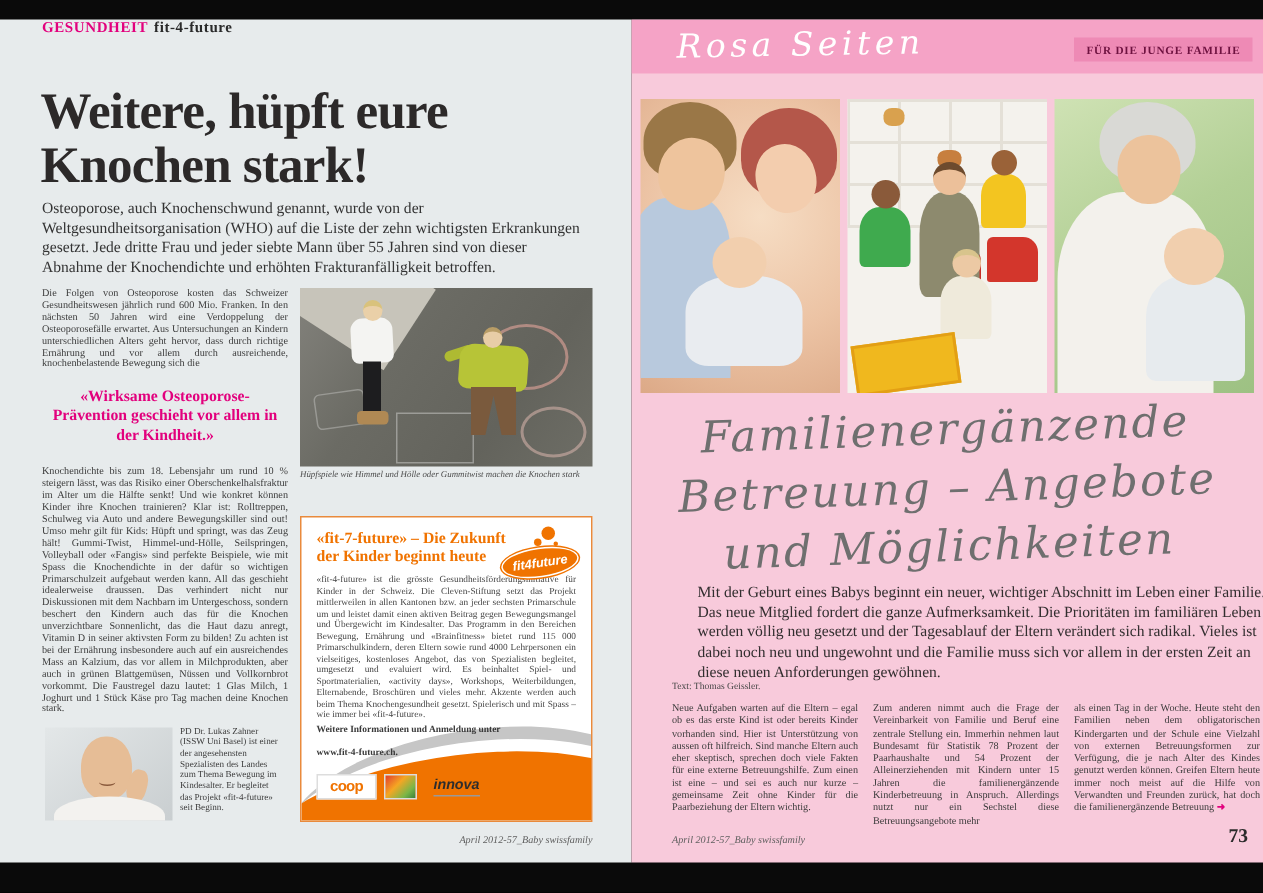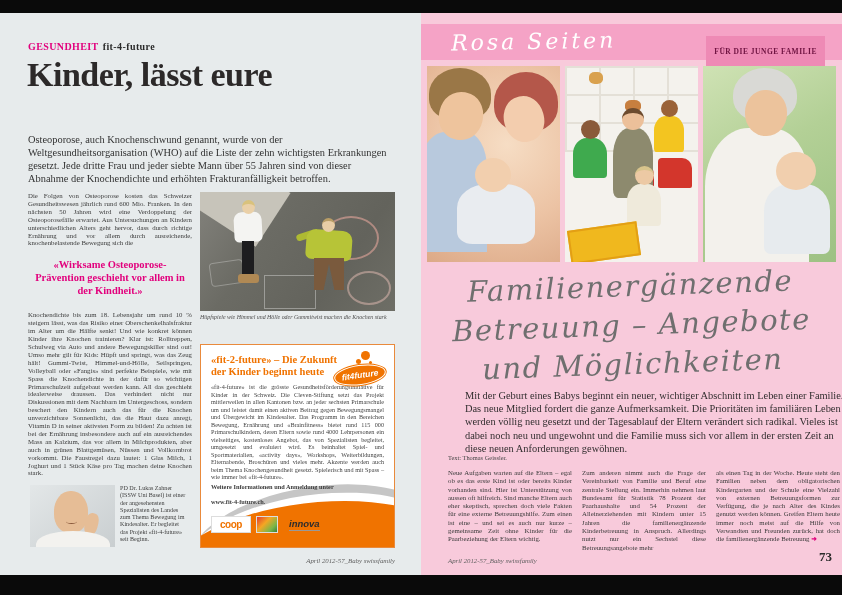--- a/index.html
+++ b/index.html
@@ -5,21 +5,21 @@
   * { margin:0; padding:0; box-sizing:border-box; }
   html,body { width:842px; height:595px; }
   body { font-family:"Liberation Serif", serif; background:#000; overflow:hidden; }
   .spread { position:relative; width:842px; height:595px; background:#0a0a0a; }
 
   .page { position:absolute; top:13px; height:562px; overflow:hidden; }
   .page.left  { left:0;   width:421px; background:#e7ebec; }
   .page.right { left:421px; width:421px; background:#f8cadb; }
 
   
-  .kicker { position:absolute; left:28px; top:28px; font-size:10px; font-weight:bold; letter-spacing:.4px; }
+  .kicker { position:absolute; left:28px; top:0; font-size:10px; font-weight:bold; letter-spacing:.4px; }
   .kicker .cat { color:#e2007d; }
   .kicker .topic { color:#2a2a2a; margin-left:4px; }
 
   .headline { position:absolute; left:27px; top:44px; width:380px; color:#2c2929; font-size:34px; line-height:36px; letter-spacing:-.5px; }
 
   .lead { position:absolute; left:28px; top:120px; width:364px; font-size:10.4px; line-height:13px; color:#333; }
 
   .col1 { position:absolute; left:28px; top:179px; width:164px; font-size:6.8px; line-height:7.9px; color:#3c3c3c; text-align:justify; }
   .pull-quote { margin:11px 2px 14px 2px; text-align:center; color:#e2007d; font-weight:bold; font-size:10.5px; line-height:13px; }
 
@@ -66,23 +66,23 @@
   .f4f-logo { position:absolute; right:8px; top:10px; width:52px; height:30px; z-index:3; }
   .f4f-figure { position:absolute; right:16px; top:-4px; width:9px; height:9px; background:#f07300; border-radius:50%; box-shadow:-7px 6px 0 -2px #f07300, 5px 7px 0 -3px #f07300; }
   .f4f-ellipse { position:absolute; left:0; bottom:0; width:52px; height:20px; background:#f07300; border:1px solid #fff; box-shadow:0 0 0 1px #f07300; border-radius:50%; transform:rotate(-8deg); display:flex; align-items:center; justify-content:center; }
   .f4f-ellipse span { color:#fff; font-style:italic; font-weight:bold; font-size:8.5px; font-family:"Liberation Sans",sans-serif; }
   .box-logos { position:absolute; left:10px; bottom:14px; display:flex; gap:5px; align-items:center; z-index:3; }
   .logo-coop { width:40px; height:17px; background:#fff; border:1px solid #ddd; display:flex; align-items:center; justify-content:center; font-family:"Liberation Sans",sans-serif; font-weight:bold; color:#f07300; font-size:10px; letter-spacing:-.5px; }
   .logo-color { width:22px; height:17px; border:1px solid #ddd; background:linear-gradient(135deg,#e23b2e 0%,#f5a623 40%,#7ab648 75%,#3a7f3a 100%); }
   .logo-innova { margin-left:6px; font-family:"Liberation Sans",sans-serif; font-style:italic; font-weight:bold; font-size:9.5px; color:#2d2d2d; border-bottom:1px solid #999; padding-bottom:1px; }
 
   
-  .band { position:absolute; left:0; top:0; width:421px; height:36px; background:#f5a3c6;margin-top:11px; }
+  .band { position:absolute; left:0; top:0; width:421px; height:36px; background:#f5a3c6; }
   .band-script { position:absolute; left:30px; top:5px; color:#fff; font-size:22px; font-style:italic; letter-spacing:3px; font-family:"DejaVu Serif",serif; transform:rotate(-1deg); }
-  .band-badge { position:absolute; right:17px; top:12px; height:31px; padding:0 8px; background:#ee8ab5; display:flex; align-items:center; font-size:7.5px; font-weight:bold; letter-spacing:.5px; color:#6e1240; }
+  .band-badge { position:absolute; right:7px; top:12px; height:16px; padding:0 8px; background:#ee8ab5; display:flex; align-items:center; font-size:7.5px; font-weight:bold; letter-spacing:.5px; color:#6e1240; }
 
   .photos { position:absolute; left:6px; top:53px; width:409px; height:196px; display:flex; gap:5px; }
   .photo { position:relative; flex:1; overflow:hidden; }
   .photo-parents { background:radial-gradient(circle at 60% 40%, #f6ddc4 0%, #ecc3a4 55%, #dca987 100%); }
   .pp-dad-hair { position:absolute; left:2px; top:2px; width:62px; height:52px; background:#9a7747; border-radius:50% 50% 40% 40%; }
   .pp-dad-face { position:absolute; left:12px; top:26px; width:44px; height:48px; background:#eec49d; border-radius:48%; transform:rotate(12deg); }
   .pp-mom-hair { position:absolute; right:2px; top:6px; width:64px; height:60px; background:#b4574a; border-radius:50% 50% 42% 42%; }
   .pp-mom-face { position:absolute; right:16px; top:30px; width:40px; height:46px; background:#f3cdae; border-radius:48%; transform:rotate(-14deg); }
   .pp-baby-head { position:absolute; left:48px; top:92px; width:36px; height:34px; background:#f2cfae; border-radius:50%; }
   .pp-baby-body { position:absolute; left:30px; top:118px; width:78px; height:60px; background:#e9ecf0; border-radius:40% 40% 20% 20%; }
@@ -128,21 +128,22 @@
 
 <div class="spread">
 
   <div class="page left">
 
     <div class="kicker">
       <span class="cat">GESUNDHEIT</span><span class="topic">fit-4-future</span>
     </div>
 
     <h1 class="headline">
-      <span>Kinder, lässt eure</span><br>
+      <span>Weitere, hüpft eure</span><br>
+      <span>Knochen stark!</span>
     </h1>
 
     <p class="lead">Osteoporose, auch Knochenschwund genannt, wurde von der Weltgesundheitsorganisation (WHO) auf die Liste der zehn wichtigsten Erkrankungen gesetzt. Jede dritte Frau und jeder siebte Mann über 55 Jahren sind von dieser Abnahme der Knochendichte und erhöhten Frakturanfälligkeit betroffen.</p>
 
     <div class="col1">
       <p>Die Folgen von Osteoporose kosten das Schweizer Gesundheitswesen jährlich rund 600 Mio. Franken. In den nächsten 50 Jahren wird eine Verdoppelung der Osteoporosefälle erwartet. Aus Untersuchungen an Kindern unterschiedlichen Alters geht hervor, dass durch richtige Ernährung und vor allem durch ausreichende, knochenbelastende Bewegung sich die</p>
       <p class="pull-quote">«Wirksame Osteoporose-Prävention geschieht vor allem in der Kindheit.»</p>
       <p>Knochendichte bis zum 18. Lebensjahr um rund 10 % steigern lässt, was das Risiko einer Oberschenkelhalsfraktur im Alter um die Hälfte senkt! Und wie konkret können Kinder ihre Knochen trainieren? Klar ist: Rolltreppen, Schulweg via Auto und andere Bewegungskiller sind out! Umso mehr gilt für Kids: Hüpft und springt, was das Zeug hält! Gummi-Twist, Himmel-und-Hölle, Seilspringen, Volleyball oder «Fangis» sind perfekte Beispiele, wie mit Spass die Knochendichte in der dafür so wichtigen Primarschulzeit aufgebaut werden kann. All das geschieht idealerweise draussen. Das verhindert nicht nur Diskussionen mit dem Nachbarn im Untergeschoss, sondern beschert den Kindern auch das für die Knochen unverzichtbare Sonnenlicht, das die Haut dazu anregt, Vitamin D in seiner aktivsten Form zu bilden! Zu achten ist bei der Ernährung insbesondere auch auf ein ausreichendes Mass an Kalzium, das vor allem in Milchprodukten, aber auch in grünen Blattgemüsen, Nüssen und Vollkornbrot vorkommt. Die Faustregel dazu lautet: 1 Glas Milch, 1 Joghurt und 1 Stück Käse pro Tag machen deine Knochen stark.</p>
     </div>
 
@@ -182,21 +183,21 @@
       <div class="box-swoosh-gray"></div>
       <div class="box-swoosh-white"></div>
       <div class="box-swoosh-orange"></div>
       <div class="f4f-logo">
         <div class="f4f-figure"></div>
         <div class="f4f-ellipse">
             <span>fit4future</span>
           </div>
       </div>
       <div class="box-inner">
-        <div class="box-title">«fit-2-future» – Die Zukunft der Kinder beginnt heute</div>
+        <div class="box-title">«fit-7-future» – Die Zukunft der Kinder beginnt heute</div>
         <p class="box-body">«fit-4-future» ist die grösste Gesundheitsförderungsinitiative für Kinder in der Schweiz. Die Cleven-Stiftung setzt das Projekt mittlerweilen in allen Kantonen bzw. an jeder sechsten Primarschule um und leistet damit einen aktiven Beitrag gegen Bewegungsmangel und Übergewicht im Kindesalter. Das Programm in den Bereichen Bewegung, Ernährung und «Brainfitness» bietet rund 115 000 Primarschulkindern, deren Eltern sowie rund 4000 Lehrpersonen ein vielseitiges, kostenloses Angebot, das von Spezialisten begleitet, umgesetzt und evaluiert wird. Es beinhaltet Spiel- und Sportmaterialien, «activity days», Workshops, Weiterbildungen, Elternabende, Broschüren und vieles mehr. Akzente werden auch beim Thema Knochengesundheit gesetzt. Spielerisch und mit Spass – wie immer bei «fit-4-future».</p>
         <p class="box-more">Weitere Informationen und Anmeldung unter</p>
         <a class="box-url">www.fit-4-future.ch.</a>
       </div>
       <div class="box-logos">
         <div class="logo-coop">coop</div>
         <div class="logo-color"></div>
         <div class="logo-innova">innova</div>
       </div>
     </div>

